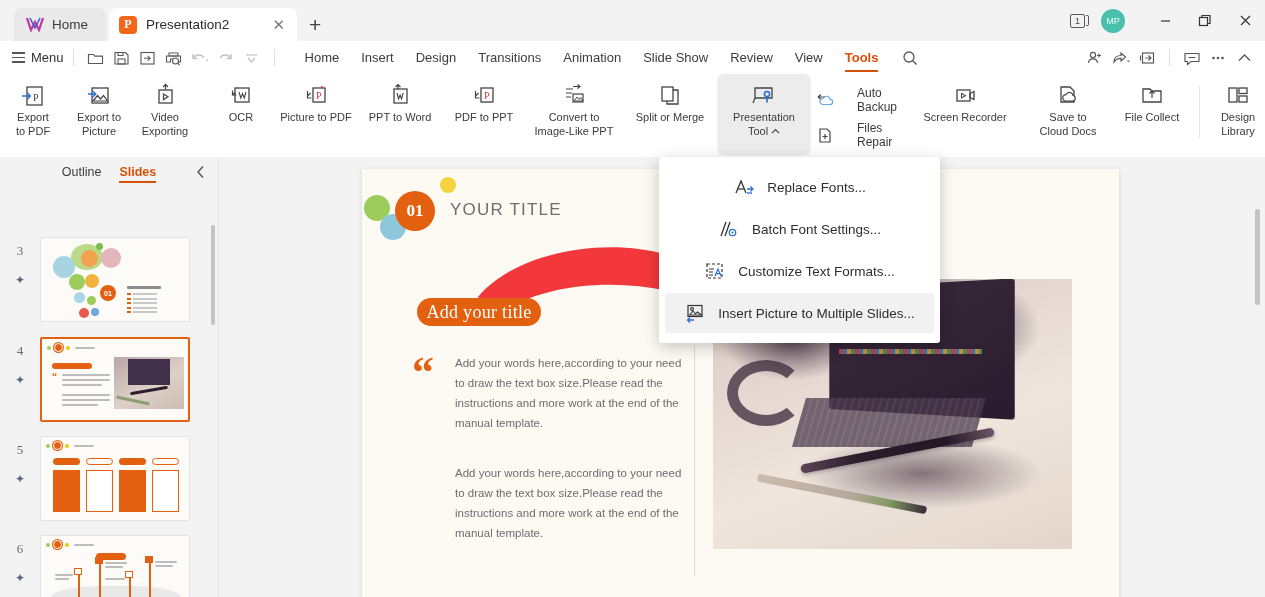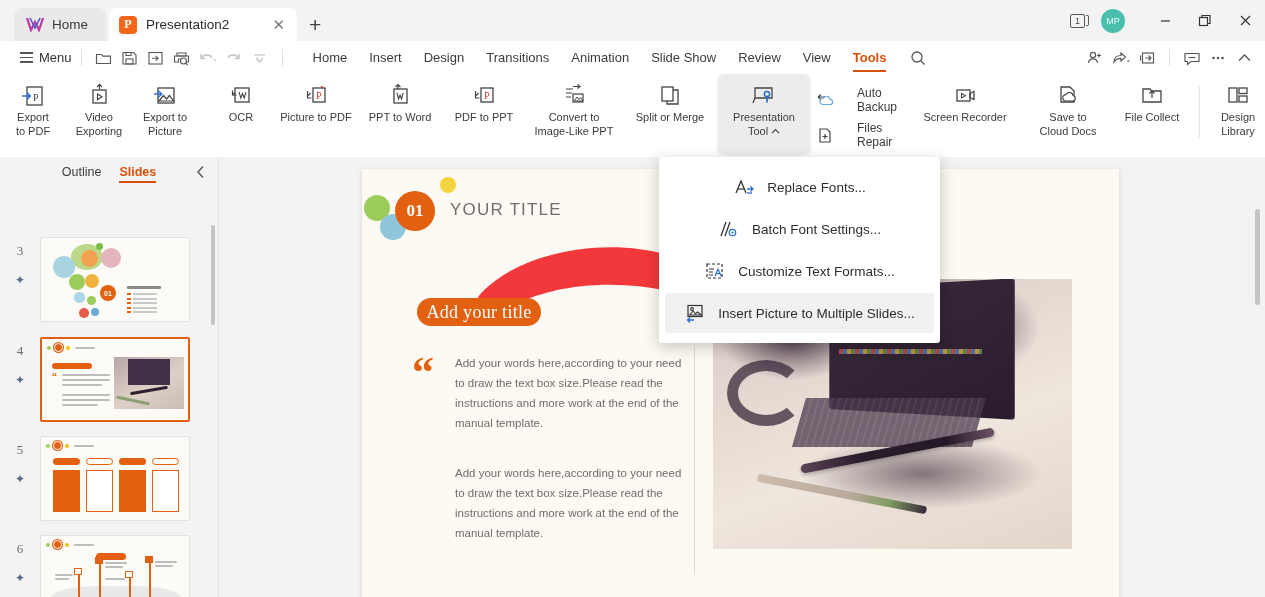--- a/index.html
+++ b/index.html
@@ -47,21 +47,21 @@
   .sc-bar{width:3px;height:11px;border:1.3px solid #5a5a5a;border-left:none;border-radius:0 2px 2px 0;margin-left:1px;}
   .avatar {
     width:24px;height:24px;border-radius:50%;background:#4bbfae;color:#e8fbf7;
     display:flex;align-items:center;justify-content:center;font-size:9px;font-weight:normal;margin-right:20px;
   }
   .wbtn { width:40px;height:41px;display:flex;align-items:center;justify-content:center;color:#333; }
 
   
   .menubar {
     position:absolute; left:0; top:41px; width:1265px; height:33px;
-    background:#fff; display:flex; align-items:center;padding-left:8px;
+    background:#fff; display:flex; align-items:center;
   }
   .menu-btn { display:flex;align-items:center;gap:6px;margin-left:12px;font-size:13px;color:#333; }
   .hamburger { display:inline-flex; flex-direction:column; gap:3px; }
   .hamburger i { display:block;width:13px;height:1.4px;background:#555; }
   .vsep { width:1px; height:17px; background:#e0e0e0; margin:0 9px; }
   .qicon { width:26px;height:26px;display:flex;align-items:center;justify-content:center;color:#5a5a5a; }
   .qicon.dim { color:#c3c3c3; }
   .ribbon-tabs { display:flex; align-items:center; gap:0; margin-left:10px; }
   .rtab {
     font-size:13px; color:#3c3c3c; padding:5px 11px; position:relative; white-space:nowrap;
@@ -387,38 +387,38 @@
               <path d="M2 13h8M7 9.5l3.5 3.5L7 16.5" fill="none" stroke="#2b6fd1" stroke-width="1.3"></path>
               <text x="13" y="18" font-size="10" fill="#444" font-family="Liberation Serif, serif">P</text>
             </svg>
         </span>
         <span>Export</span>
         <span>to PDF</span>
       </div>
       <div class="ritem">
         <span class="ic">
           <svg width="26" height="26" viewBox="0 0 26 26">
+              <rect x="6" y="5" width="16" height="15" fill="none" stroke="#444" stroke-width="1.3"></rect>
+              <path d="M7 18l4.5-5.5 3 3.5 3-3.5 4 5.5z" fill="none" stroke="#444" stroke-width="1.2"></path>
+              <path d="M2 11h7M6.2 7.5L9.8 11l-3.6 3.5" fill="none" stroke="#2b6fd1" stroke-width="1.3"></path>
+            </svg>
+        </span>
+        <span>Export to</span>
+        <span>Picture</span>
+      </div>
+      <div class="ritem">
+        <span class="ic">
+          <svg width="26" height="26" viewBox="0 0 26 26">
               <rect x="7" y="7" width="13" height="13" fill="none" stroke="#444" stroke-width="1.3"></rect>
               <path d="M11.5 11l4.5 2.8-4.5 2.8z" fill="none" stroke="#444" stroke-width="1.2"></path>
               <path d="M13.5 1.5v5M11 4l2.6-2.6L16 4" fill="none" stroke="#444" stroke-width="1.2"></path>
             </svg>
         </span>
         <span>Video</span>
         <span>Exporting</span>
-      </div>
-      <div class="ritem">
-        <span class="ic">
-          <svg width="26" height="26" viewBox="0 0 26 26">
-              <rect x="6" y="5" width="16" height="15" fill="none" stroke="#444" stroke-width="1.3"></rect>
-              <path d="M7 18l4.5-5.5 3 3.5 3-3.5 4 5.5z" fill="none" stroke="#444" stroke-width="1.2"></path>
-              <path d="M2 11h7M6.2 7.5L9.8 11l-3.6 3.5" fill="none" stroke="#2b6fd1" stroke-width="1.3"></path>
-            </svg>
-        </span>
-        <span>Export to</span>
-        <span>Picture</span>
       </div>
     </div>
     <div class="rsep"></div>
 
     <div class="rgroup">
       <div class="ritem">
         <span class="ic">
           <svg width="26" height="26" viewBox="0 0 26 26">
               <rect x="7" y="5" width="14" height="14" fill="none" stroke="#444" stroke-width="1.3"></rect>
               <path d="M11 9l1.8 6 1.7-4.5L16.2 15 18 9" fill="none" stroke="#444" stroke-width="1.1"></path>

